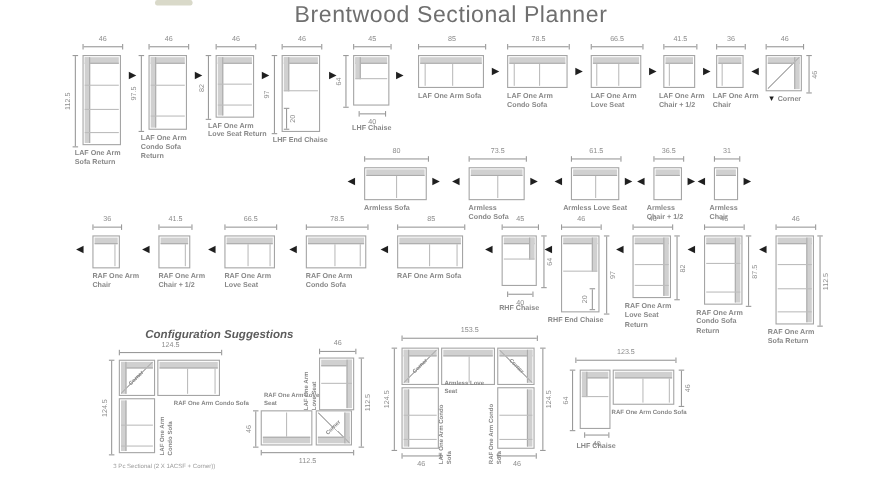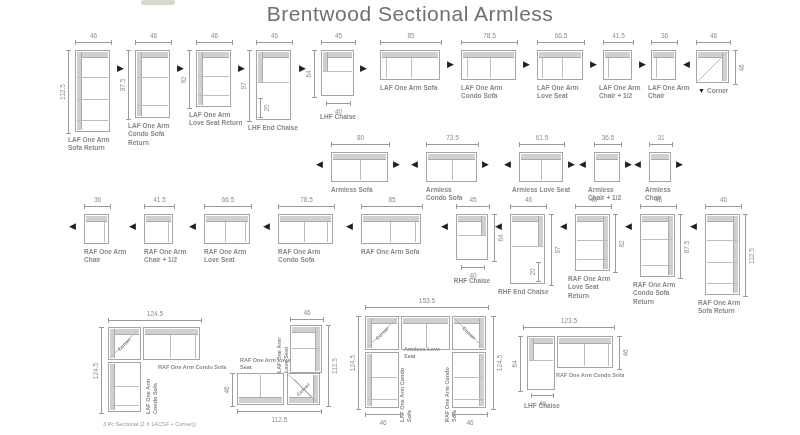--- a/index.html
+++ b/index.html
@@ -37,21 +37,21 @@
   .arrow{position:absolute;font-size:9px;line-height:1;color:#1f1f1f;}
   .plab{position:absolute;font-size:5.5px;font-weight:bold;color:#878787;line-height:1.35;}
   .vlab{position:absolute;writing-mode:vertical-rl;transform:rotate(180deg);font-size:5.5px;font-weight:bold;color:#878787;line-height:1.3;}
   .cfg-title{position:absolute;font-size:10.5px;font-weight:bold;font-style:italic;color:#5d5d5d;white-space:nowrap;}
   .note{position:absolute;font-size:5.5px;color:#9a9a9a;white-space:nowrap;}
 </style>
 </head>
 <body>
 
 <div id="canvas">
-  <div class="title">Brentwood Sectional Armless</div>
+  <div class="title">Brentwood Sectional Planner</div>
   <div class="smudge"></div>
 
   <div>
 
     <div>
       <div class="hdim" style="left:75px;top:40px;width:35px">
           <span class="lb">46</span>
           <i class="ln"></i>
         </div>
       <div class="vdim" style="left:66px;top:50px;height:82px">
@@ -475,20 +475,21 @@
           <i class="br"></i>
         <i class="sh" style="top:32%"></i>
           <i class="sh" style="top:60%"></i>
           <i class="sh" style="top:86%"></i>
       </div>
       <div class="cap" style="left:698px;top:299px;width:55px">RAF One Arm Sofa Return</div>
       <div class="arrow" style="left:690px;top:222px">◀</div>
     </div>
   </div>
 
+  <div class="cfg-title" style="left:132px;top:298px">Configuration Suggestions</div>
 
   <div>
     <div class="hdim" style="left:108px;top:318px;width:92px">
         <span class="lb">124.5</span>
         <i class="ln"></i>
       </div>
     <div class="vdim" style="left:99px;top:327px;height:85px">
         <span class="lb">124.5</span>
         <i class="ln"></i>
       </div>

